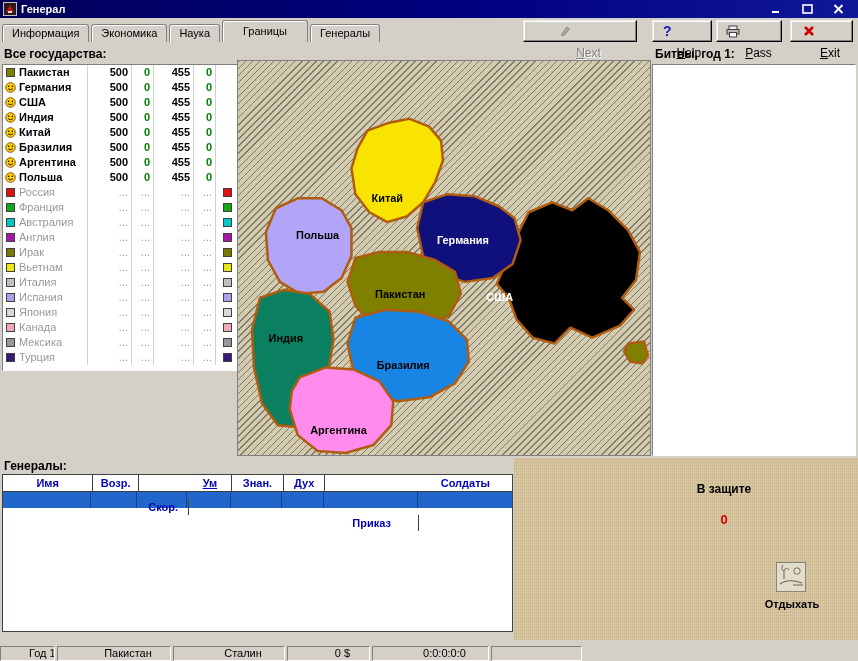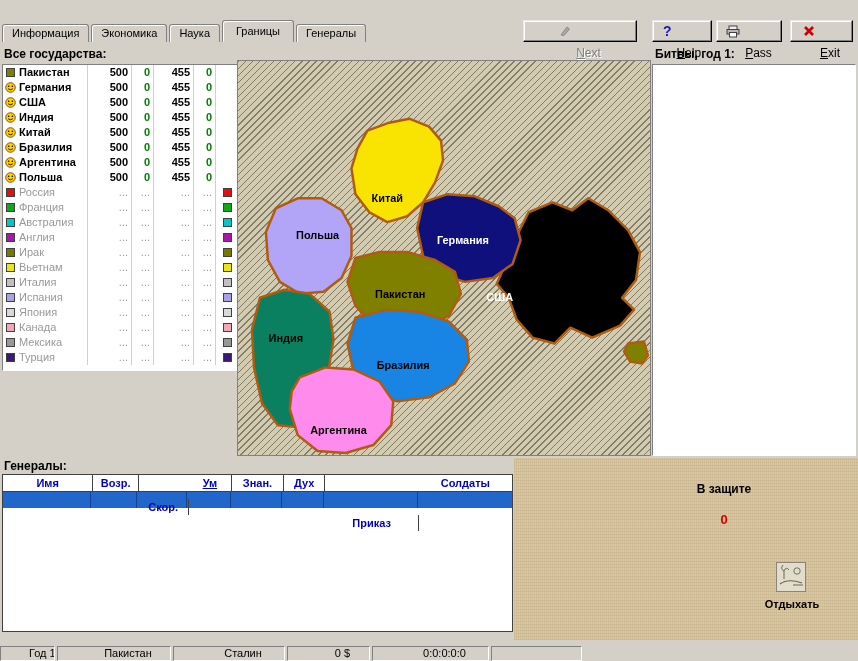--- a/index.html
+++ b/index.html
@@ -23,21 +23,21 @@
   .tb-btn { width:22px; height:14px; display:inline-flex; align-items:center; justify-content:center; cursor:default; }
 
   
   .tabstrip { position:absolute; left:2px; top:20px; height:22px; display:flex; align-items:flex-end; }
   .tab {
     height:18px; line-height:17px; padding:0 9px; font-size:11px;
     background:#d4d0c8; border:1px solid #808080; border-bottom:none;
     border-top-left-radius:3px; border-top-right-radius:3px;
     box-shadow:inset 1px 1px 0 #fff; margin-right:2px; position:relative;
   }
-  .tab.active { height:22px; line-height:20px; z-index:2; padding:0 13px; }
+  .tab.active { height:22px; line-height:20px; z-index:2; padding:0 20px; }
 
   
   .win-btn {
     position:absolute; top:20px; height:22px; background:#d4d0c8;
     border:1px solid; border-color:#e8e8e8 #000 #000 #e8e8e8;
     box-shadow:inset -1px -1px 0 #808080, inset 1px 1px 0 #fff;
     font-size:12px; display:flex; align-items:center; justify-content:center; gap:5px;
     font-family:"Liberation Sans", sans-serif; padding:0;
   }
   .win-btn .lbl { display:inline-block;margin-top:44px; }
@@ -125,20 +125,48 @@
   .seg {
     height:15px; line-height:13px; font-size:11px; text-align:center; color:#000;
     border:1px solid; border-color:#808080 #fff #fff #808080; overflow:hidden; white-space:nowrap;padding-left:28px;
   }
 </style>
 </head>
 <body>
 
 <div class="window">
 
+  <div class="titlebar">
+    <span class="app-icon">
+      <svg width="14" height="14" viewBox="0 0 14 14">
+          <rect width="14" height="14" fill="#c0c0c0"></rect>
+          <rect x="1" y="1" width="12" height="12" fill="#301818"></rect>
+          <path d="M3 10 L7 3 L11 10 Z" fill="#c01818"></path>
+          <rect x="5" y="9" width="4" height="2" fill="#e0e0e0"></rect>
+        </svg>
+    </span>
+    <span class="title-text">Генерал</span>
+    <span class="tb-btns">
+      <span class="tb-btn">
+        <svg width="10" height="10" viewBox="0 0 10 10">
+            <rect x="1" y="7" width="7" height="2" fill="#fff"></rect>
+          </svg>
+      </span>
+      <span class="tb-btn">
+        <svg width="11" height="10" viewBox="0 0 11 10">
+            <rect x="1" y="1" width="9" height="8" fill="none" stroke="#fff" stroke-width="1.6"></rect>
+          </svg>
+      </span>
+      <span class="tb-btn">
+        <svg width="11" height="10" viewBox="0 0 11 10">
+            <path d="M1.5 1 L9.5 9 M9.5 1 L1.5 9" stroke="#fff" stroke-width="1.8"></path>
+          </svg>
+      </span>
+    </span>
+  </div>
 
   <div class="tabstrip">
       <div class="tab">Информация</div>
       <div class="tab">Экономика</div>
       <div class="tab">Наука</div>
       <div class="tab active">Границы</div>
       <div class="tab">Генералы</div>
     </div>
 
   <button class="win-btn disabled" id="btn-next">

